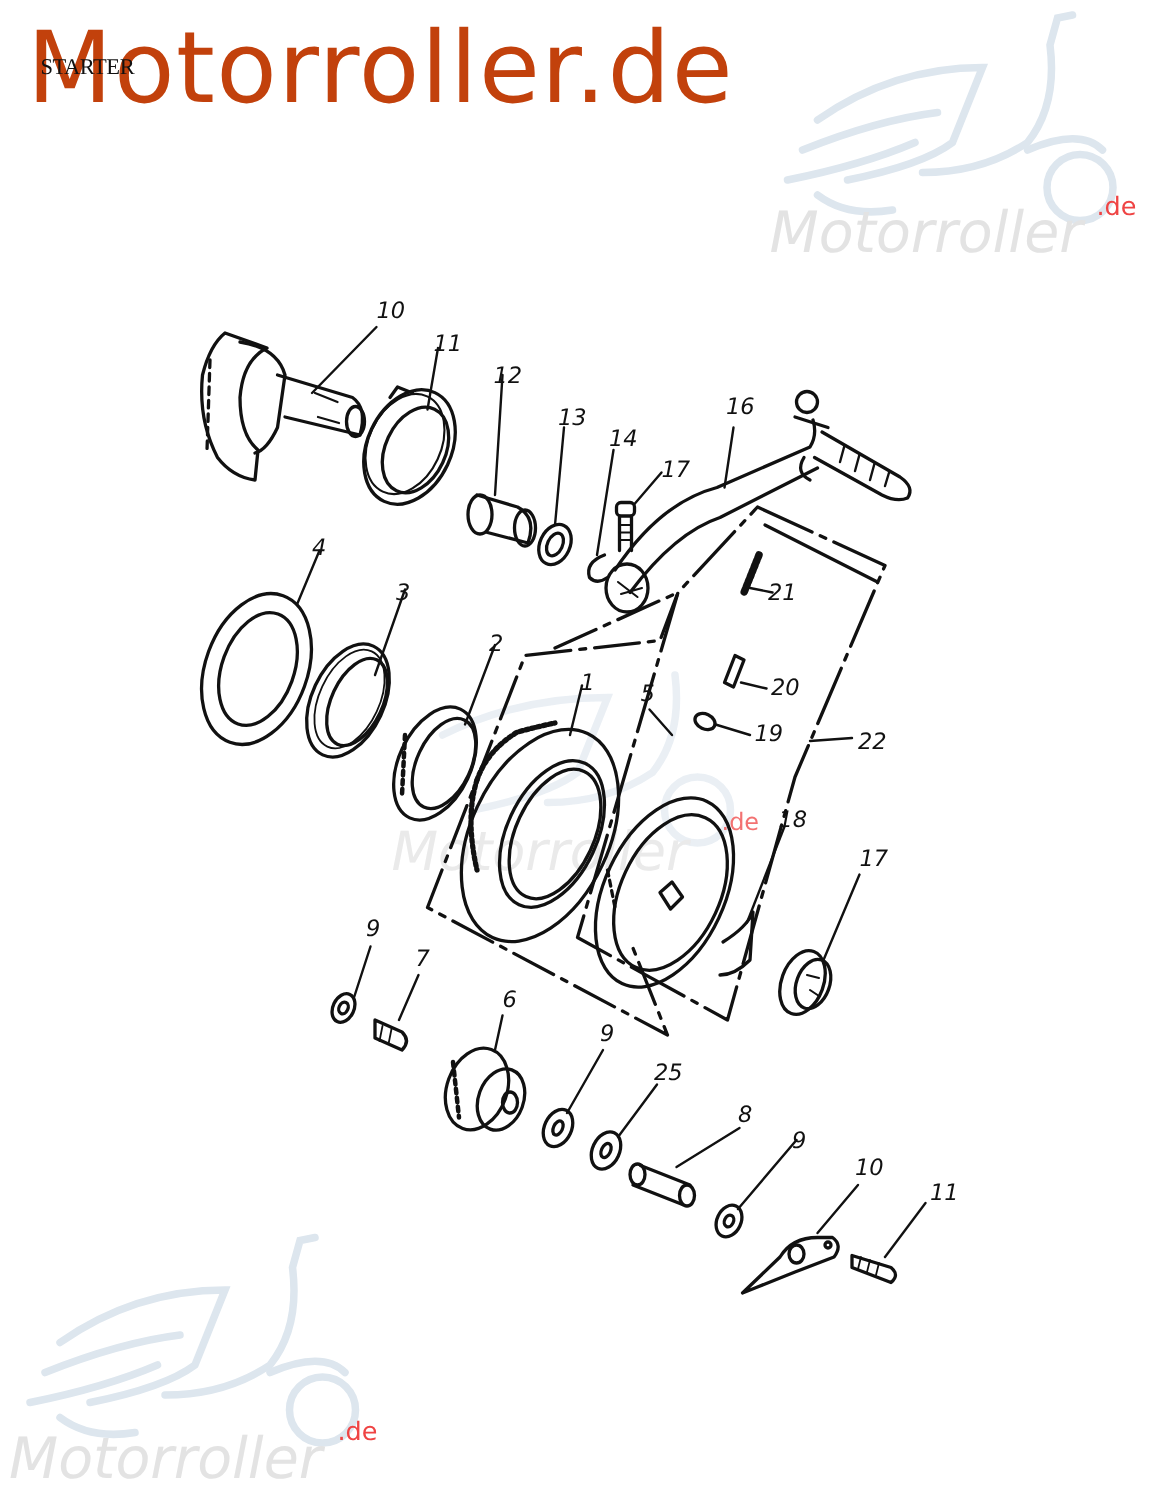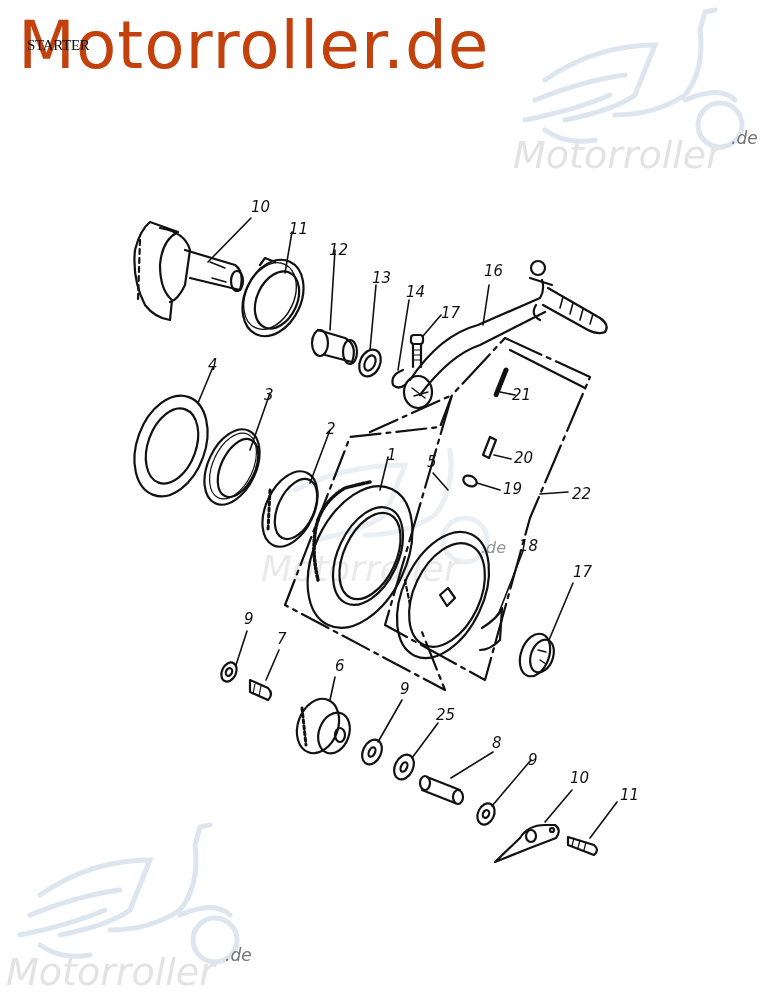--- a/index.html
+++ b/index.html
@@ -1,21 +1,21 @@
 <!DOCTYPE html>
 <html><head>
 <meta charset="utf-8">
 <style>
   html, body { margin:0; padding:0; background:#ffffff; }
   body { width:768px; height:998px; position:relative; overflow:hidden; font-family:"DejaVu Sans", sans-serif; }
   .wm-big { position:absolute; left:18px; top:6px; font-family:"DejaVu Sans", sans-serif; font-size:66px; color:#c2410c; letter-spacing:1px; line-height:80px; white-space:nowrap; }
   .title { position:absolute; left:27px; top:37px; font-family:"Liberation Serif", serif; font-size:15px; color:#111; letter-spacing:-0.3px; }
   .logo { position:absolute; }
   .logo .word { position:absolute; font-family:"DejaVu Sans", sans-serif; font-style:italic; font-weight:normal; color:#e3e3e3; white-space:nowrap; }
-  .logo .tld { position:absolute; font-family:"DejaVu Sans", sans-serif; font-style:italic; color:#737373; }
+  .logo .tld { position:absolute; font-family:"DejaVu Sans", sans-serif; color:#ef4444; }
   svg.diagram { position:absolute; left:0; top:0; }
   .lbl { font-family:"DejaVu Sans", sans-serif; font-style:italic; font-size:15px; fill:#111; }
 </style>
 </head>
 <body>
 
 <div class="wm-big">Motorroller.de</div>
 <div class="title">STARTER</div>
 
 <div class="logo" style="left:505px;top:0;width:263px;height:185px;">

